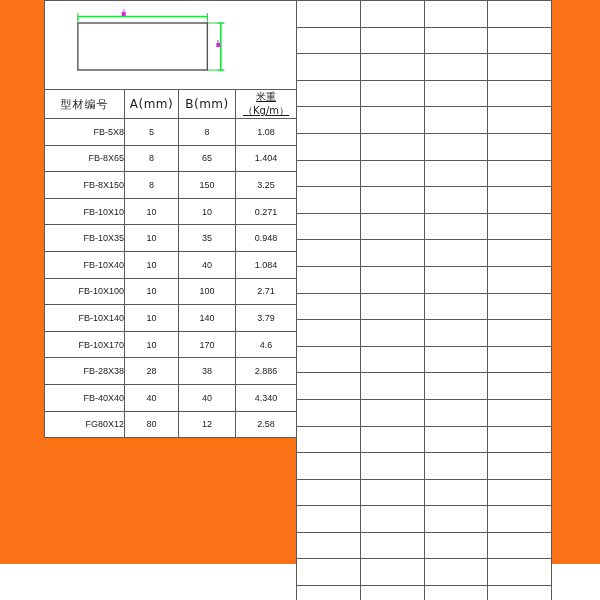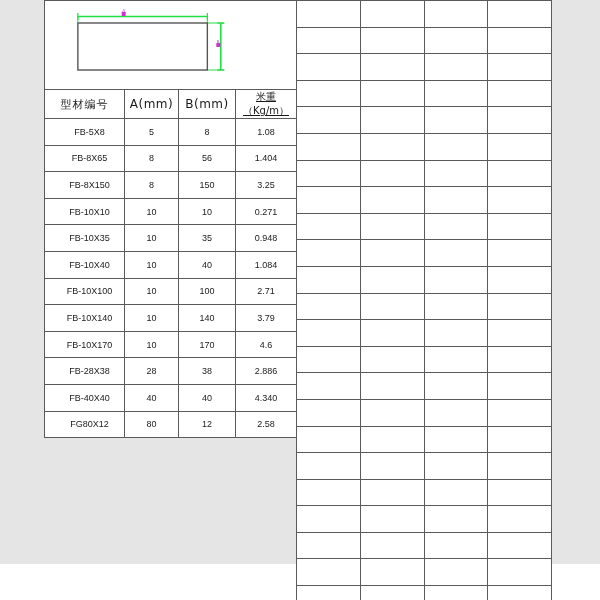--- a/index.html
+++ b/index.html
@@ -12,21 +12,21 @@
     height: 600px;
     overflow: hidden;
     font-family: "Liberation Sans", "DejaVu Sans", sans-serif;
     color: #1a1a1a;
   }
 
   #sheet {
     position: relative;
     width: 600px;
     height: 564px;
-    background: #e5e5e5;
+    background: #f97316;
   }
 
   
   #left-table-wrap {
     position: absolute;
     left: 44px;
     top: 0px;
     width: 252px;
   }
   table.grid {
@@ -65,21 +65,21 @@
   }
   th.hdr.cjk { font-size: 11px; letter-spacing: 1px; }
   th.hdr.small { font-size: 10px; letter-spacing: 0; text-decoration: underline; }
 
   td.cell {
     height: 25.6px;
     font-size: 9px;
     vertical-align: middle;
     font-family: "Liberation Sans", sans-serif;
   }
-  td.cell.code { text-align: center;   padding-left: 10px; }
+  td.cell.code { text-align: right;   padding-left: 10px; }
   td.cell.num  { text-align: center; }
 
   
   #right-grid {
     position: absolute;
     left: 296px;
     top: 0px;
     width: 256px;
     height: 600px;
   }
@@ -174,21 +174,21 @@
       <tbody id="spec-rows">
           <tr>
             <td class="cell code">FB-5X8</td>
             <td class="cell num">5</td>
             <td class="cell num">8</td>
             <td class="cell num">1.08</td>
           </tr>
           <tr>
             <td class="cell code">FB-8X65</td>
             <td class="cell num">8</td>
-            <td class="cell num">56</td>
+            <td class="cell num">65</td>
             <td class="cell num">1.404</td>
           </tr>
           <tr>
             <td class="cell code">FB-8X150</td>
             <td class="cell num">8</td>
             <td class="cell num">150</td>
             <td class="cell num">3.25</td>
           </tr>
           <tr>
             <td class="cell code">FB-10X10</td>

